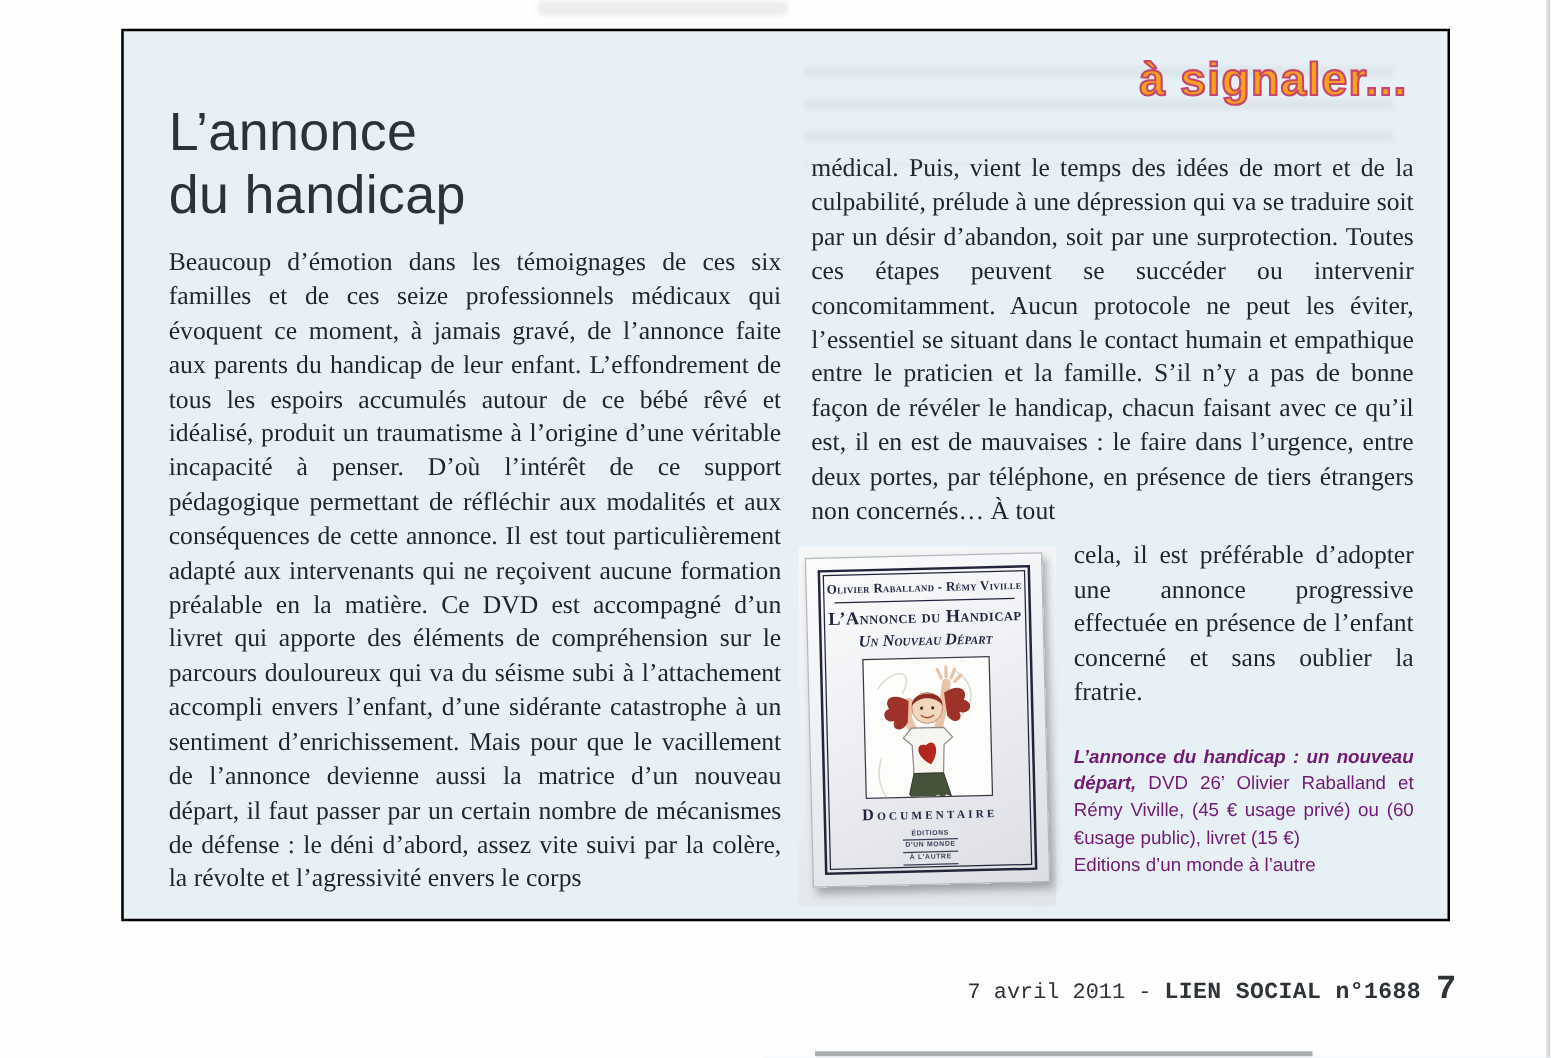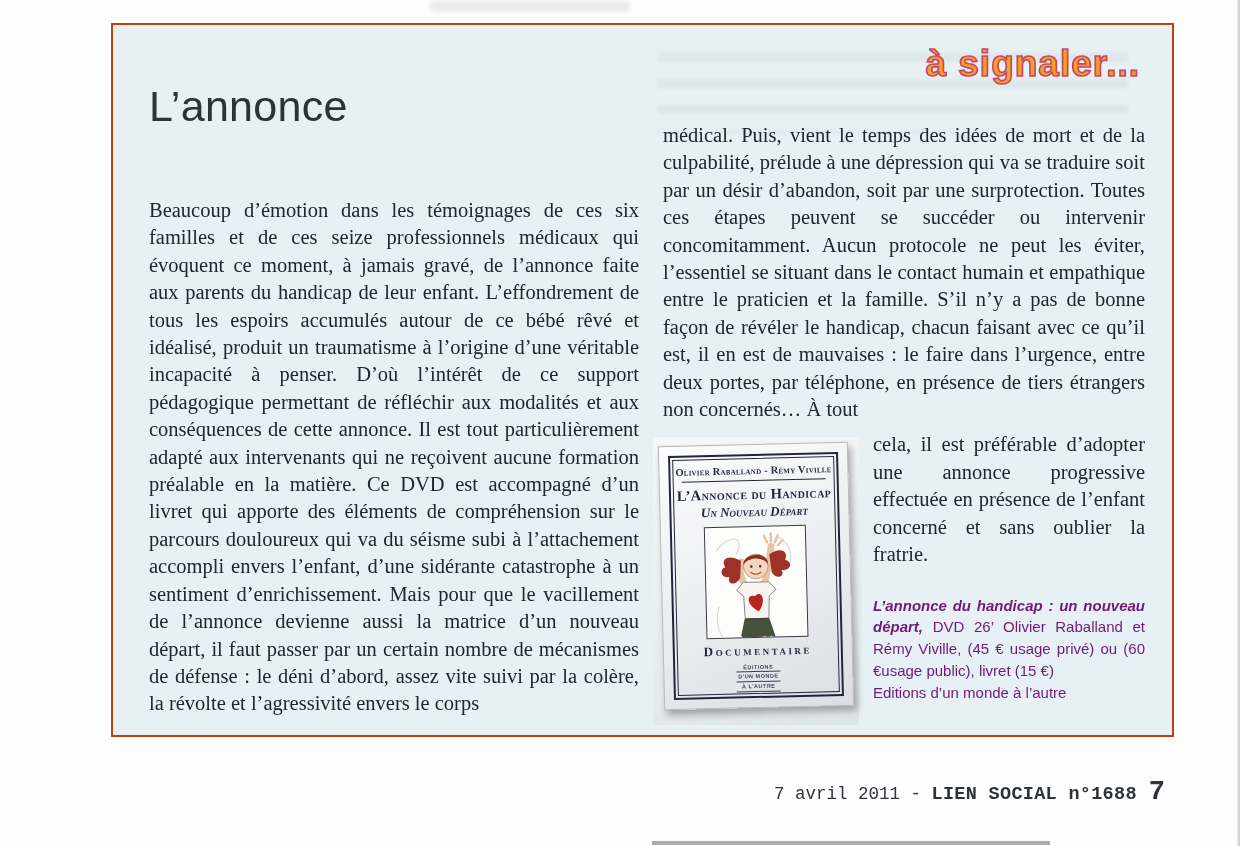--- a/index.html
+++ b/index.html
@@ -2,22 +2,22 @@
 <html><head>
 <meta charset="utf-8">
 <style>
   html,body { margin:0; padding:0; }
   body {
     width:1241px; height:846px; position:relative;
     background:#fefefe; overflow:hidden;
     font-family:"Liberation Sans", sans-serif;
   }
   .panel {
-    position:absolute; left:111px; top:23px; width:1063px; height:714px;
-    background:#e7f0f4; border:2px solid #c2410c; box-sizing:border-box;
+    position:absolute; left:97px; top:23px; width:1063px; height:714px;
+    background:#e7f0f4; border:2px solid #000000; box-sizing:border-box;
   }
   
   .ghost-top {
     position:absolute; left:430px; top:1px; width:200px; height:11px;
     background:rgba(130,136,142,.16); filter:blur(2px); border-radius:4px;
   }
   .ghost-lines {
     position:absolute; left:545px; top:28px; width:470px; height:80px;
     background:repeating-linear-gradient(180deg, rgba(105,115,130,.07) 0 9px, transparent 9px 26px);
     filter:blur(1.5px);
@@ -113,21 +113,21 @@
 
 <div class="page">
 
   <div class="ghost-top"></div>
 
   <div class="panel">
     <div class="ghost-lines"></div>
 
     <div class="signaler">à signaler...</div>
 
-    <h1 class="title"><span>L’annonce</span><br></h1>
+    <h1 class="title"><span>L’annonce</span><br><span>du handicap</span></h1>
 
     <div class="col-left serif-text">Beaucoup d’émotion dans les témoignages de ces six familles et de ces seize professionnels médicaux qui évoquent ce moment, à jamais gravé, de l’annonce faite aux parents du handicap de leur enfant. L’effondrement de tous les espoirs accumulés autour de ce bébé rêvé et idéalisé, produit un traumatisme à l’origine d’une véritable incapacité à penser. D’où l’intérêt de ce support pédagogique permettant de réfléchir aux modalités et aux conséquences de cette annonce. Il est tout particulièrement adapté aux intervenants qui ne reçoivent aucune formation préalable en la matière. Ce DVD est accompagné d’un livret qui apporte des éléments de compréhension sur le parcours douloureux qui va du séisme subi à l’attachement accompli envers l’enfant, d’une sidérante catastrophe à un sentiment d’enrichissement. Mais pour que le vacillement de l’annonce devienne aussi la matrice d’un nouveau départ, il faut passer par un certain nombre de mécanismes de défense : le déni d’abord, assez vite suivi par la colère, la révolte et l’agressivité envers le corps</div>
 
     <div class="col-right">
       <p class="serif-text">médical. Puis, vient le temps des idées de mort et de la culpabilité, prélude à une dépression qui va se traduire soit par un désir d’abandon, soit par une surprotection. Toutes ces étapes peuvent se succéder ou intervenir concomitamment. Aucun protocole ne peut les éviter, l’essentiel se situant dans le contact humain et empathique entre le praticien et la famille. S’il n’y a pas de bonne façon de révéler le handicap, chacun faisant avec ce qu’il est, il en est de mauvaises : le faire dans l’urgence, entre deux portes, par téléphone, en présence de tiers étrangers non concernés… À tout</p>
 
       <div class="dvd-photo">
         <div class="dvd-case">
           <div class="case-frame">
             <div class="cover-authors">Olivier Raballand - Rémy Viville</div>

